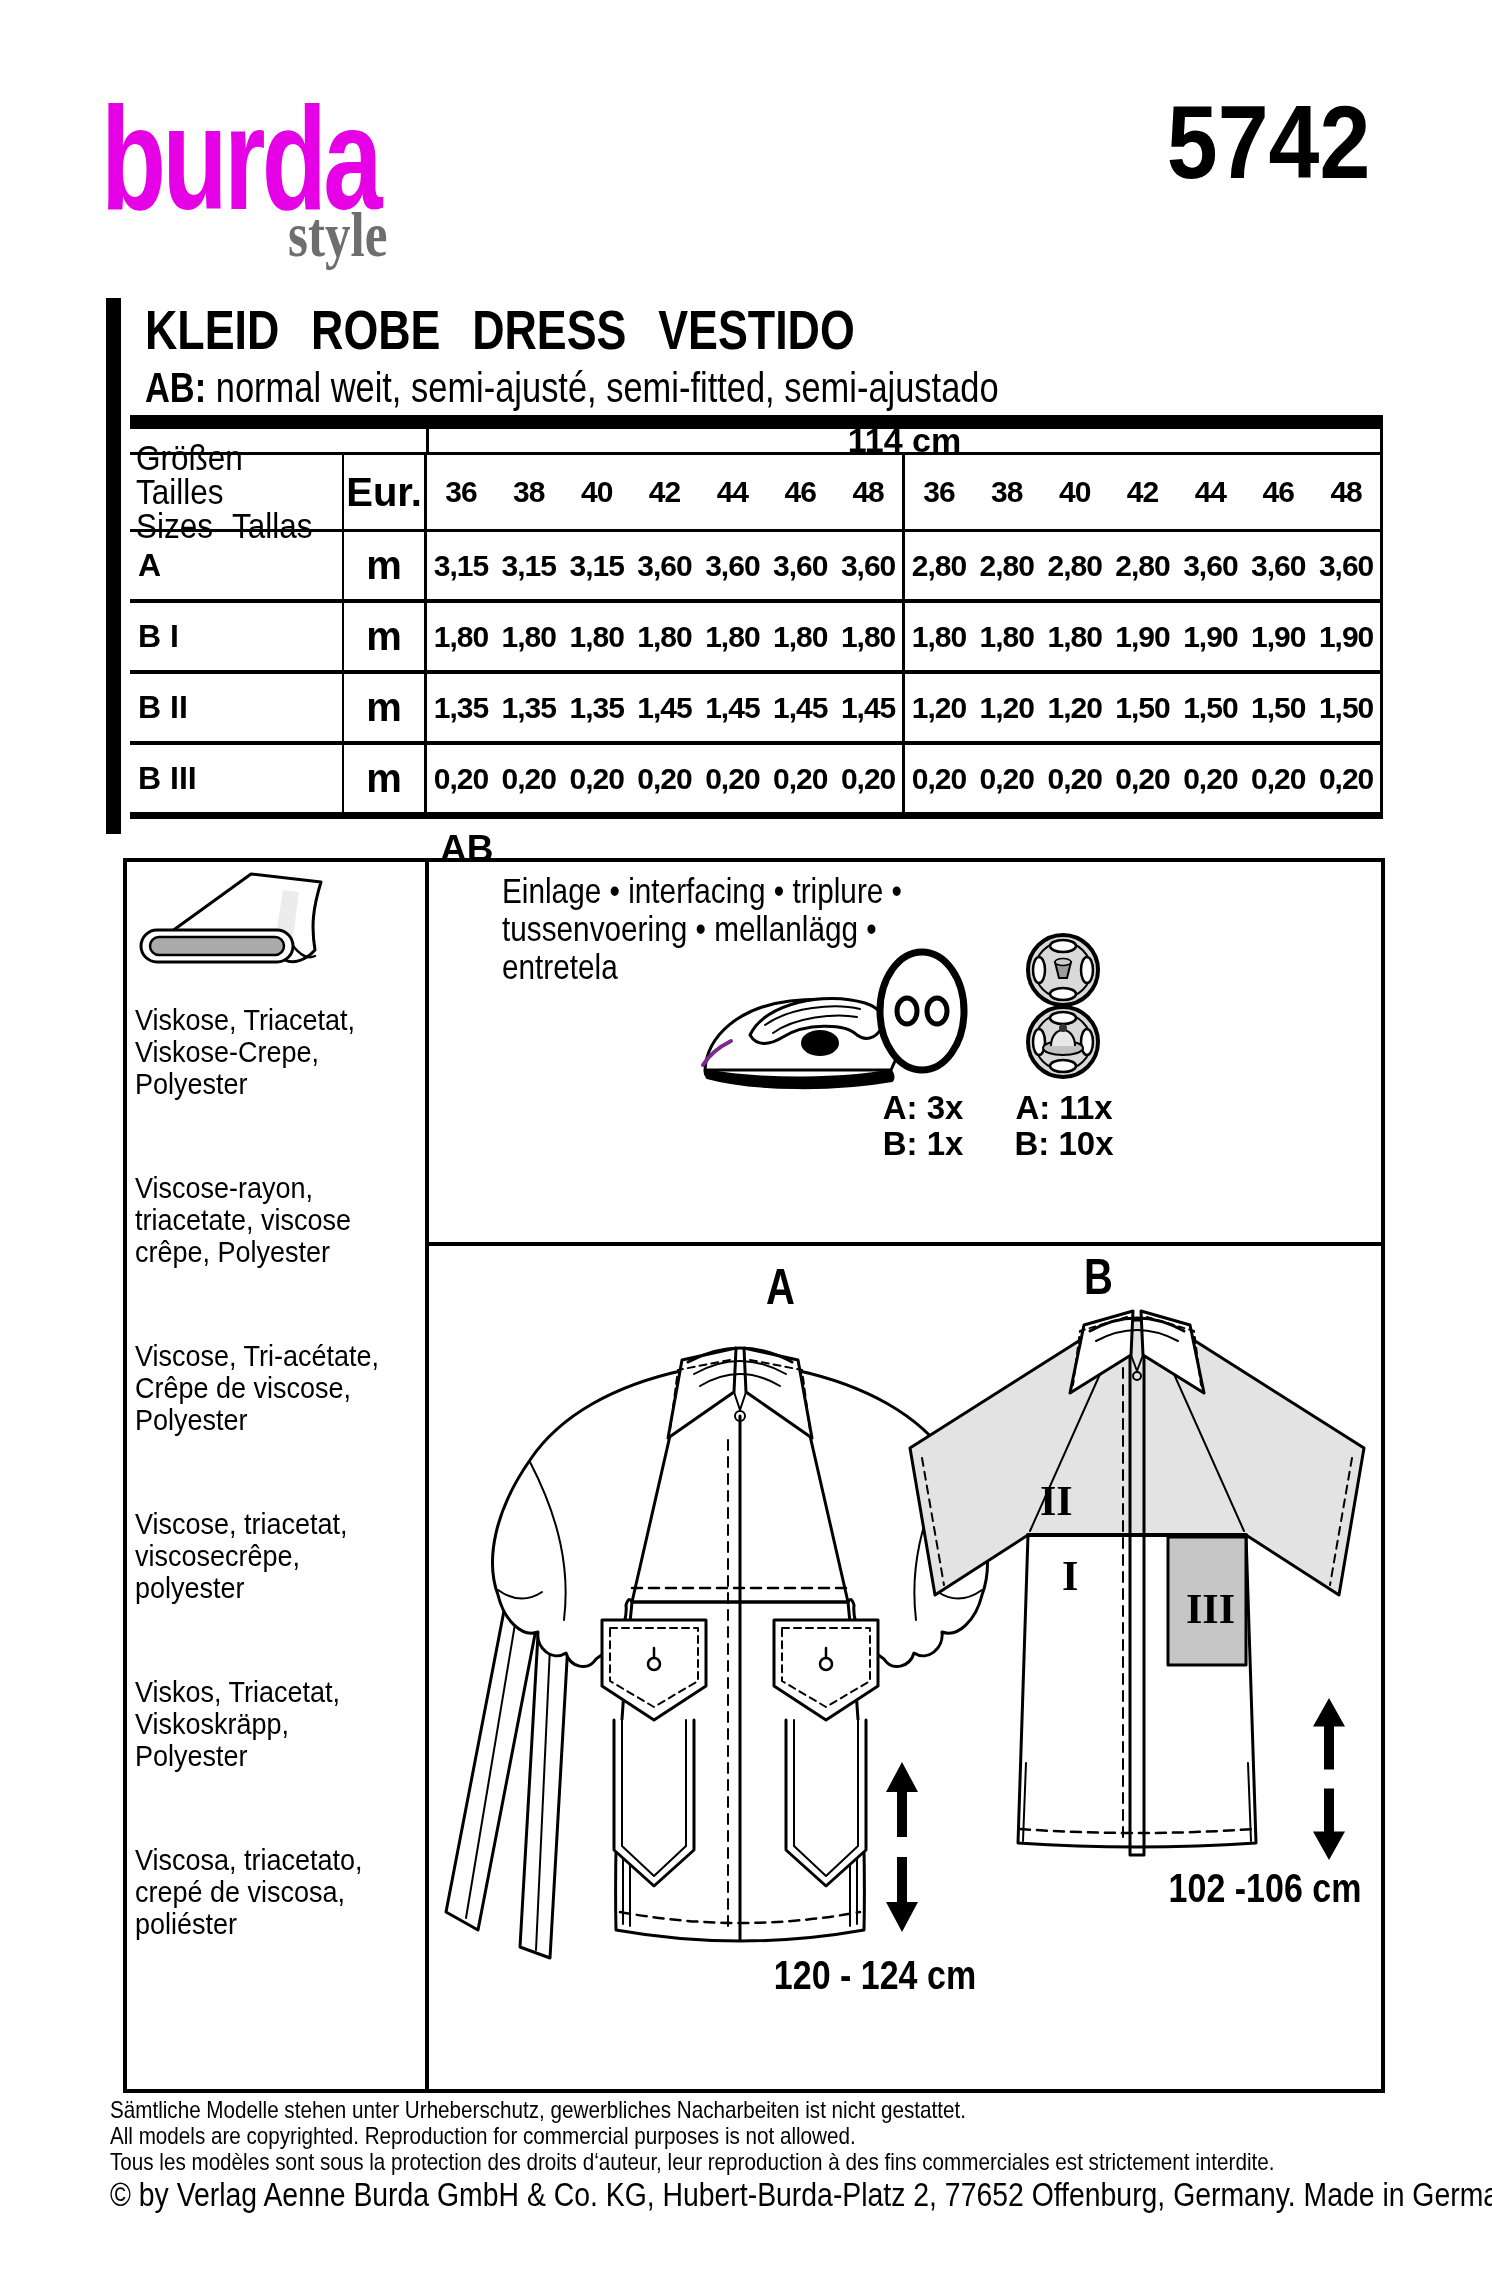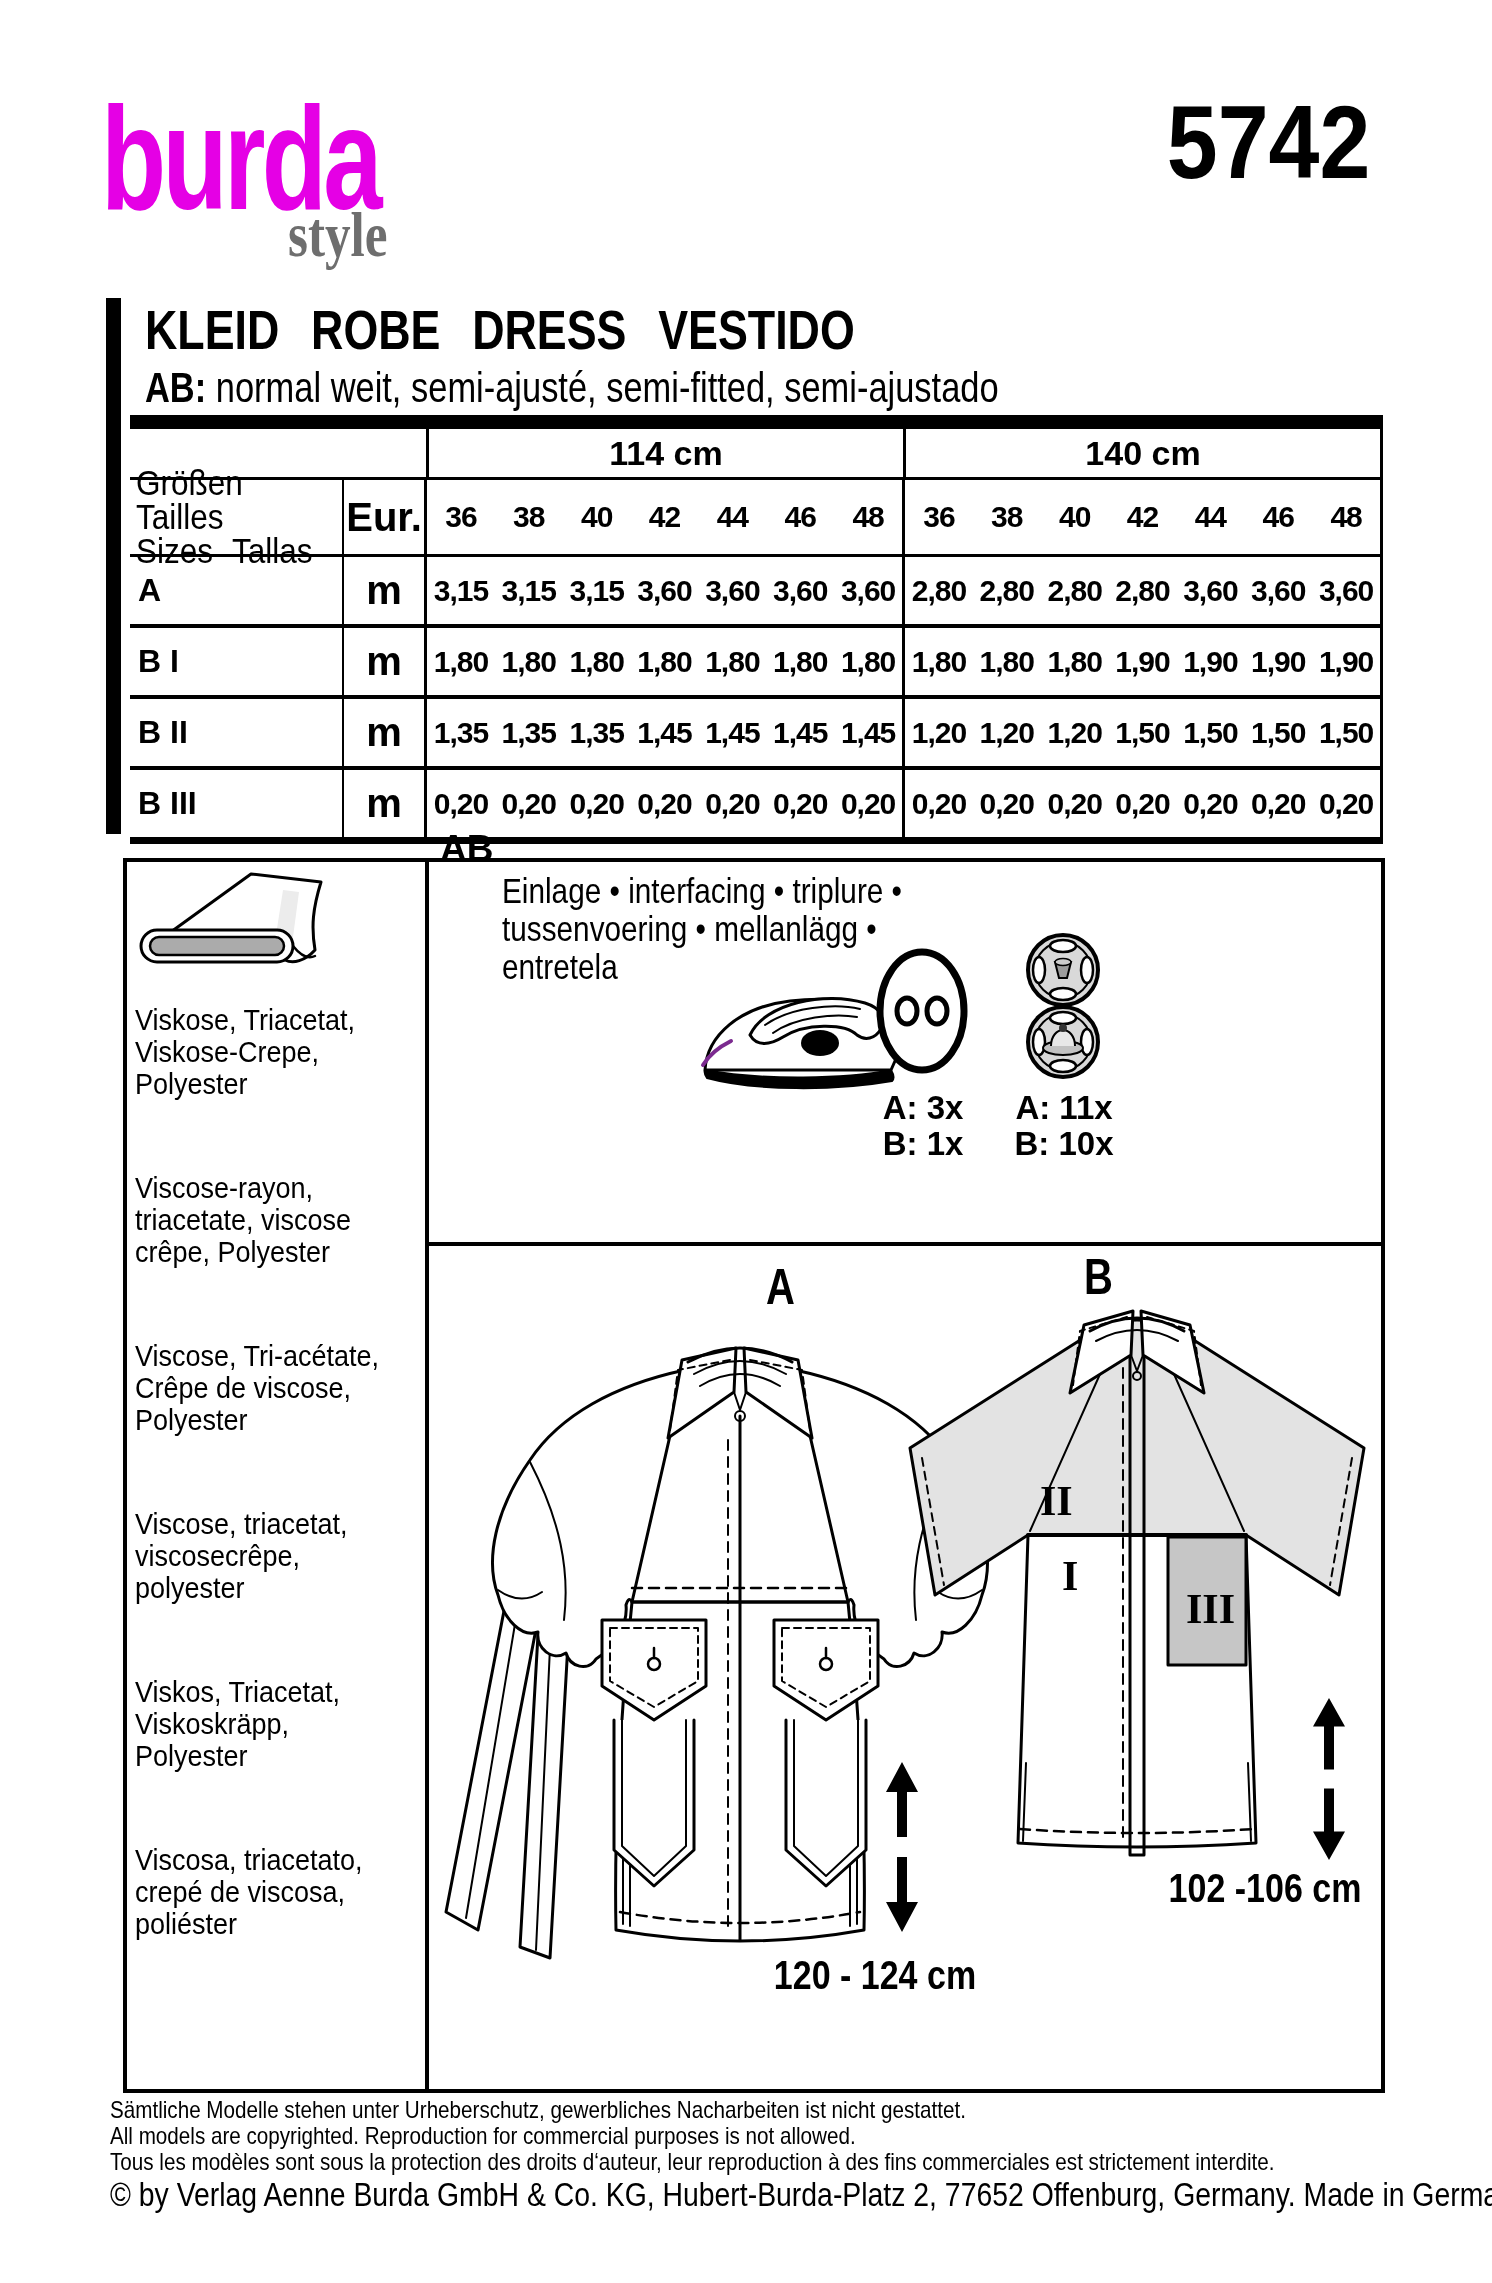--- a/index.html
+++ b/index.html
@@ -18,21 +18,21 @@
   .garment-title{position:absolute;left:145px;top:302px;margin:0;font-size:56px;font-weight:bold;
               word-spacing:24px;line-height:1;white-space:nowrap;transform:scaleX(.8);transform-origin:left top;}
   .subtitle{position:absolute;left:145px;top:366px;font-size:42px;line-height:1.05;white-space:nowrap;
               transform:scaleX(.82);transform-origin:left top;}
 
   
   .yardage-table{position:absolute;left:130px;top:415px;width:1253px;border-right:3px solid #000;}
   .yardage-table,.yardage-table *{box-sizing:border-box;}
   .t-topbar{height:14px;background:#000;}
   .t-row{display:flex;}
-  .t-h1{height:51px;border-bottom:3px solid #000;}
+  .t-h1{height:26px;border-bottom:3px solid #000;}
   .t-h2{height:77px;border-bottom:3px solid #000;}
   .t-data{height:71px;border-bottom:4px solid #000;}
   .rows-wrap .t-data:last-child{height:74px;border-bottom:7px solid #000;}
   .c-span{width:296px;}
   .c-label{width:212px;}
   .c-eur{width:82px;border-left:2px solid #000;display:flex;align-items:center;justify-content:center;}
   .c-group{flex:1;border-left:3px solid #000;display:flex;align-items:center;justify-content:center;}
   .t-h1 .c-group{font-weight:bold;font-size:34px;}
   .hdr-label{display:flex;flex-direction:column;justify-content:center;padding-left:6px;
              font-weight:normal;font-size:35px;line-height:34px;word-spacing:12px;}
@@ -103,21 +103,20 @@
 
   <div class="title-accent-bar"></div>
   <h1 class="garment-title">KLEID ROBE DRESS VESTIDO</h1>
   <div class="subtitle"><b>AB:</b><span> normal weit, semi-ajusté, semi-fitted, semi-ajustado</span></div>
 
   <div class="yardage-table">
     <div class="t-topbar"></div>
     <div class="t-row t-h1">
       <div class="c-span"></div>
       <div class="c-group">114 cm</div>
-      <div class="c-group">140 cm</div>
     </div>
     <div class="t-row t-h2">
       <div class="c-label hdr-label">
         <span class="cond">Größen Tailles</span>
         <span class="cond">Sizes Tallas</span>
       </div>
       <div class="c-eur">Eur.</div>
       <div class="c-group sizes-group">
 
       <span class="num">36</span>

